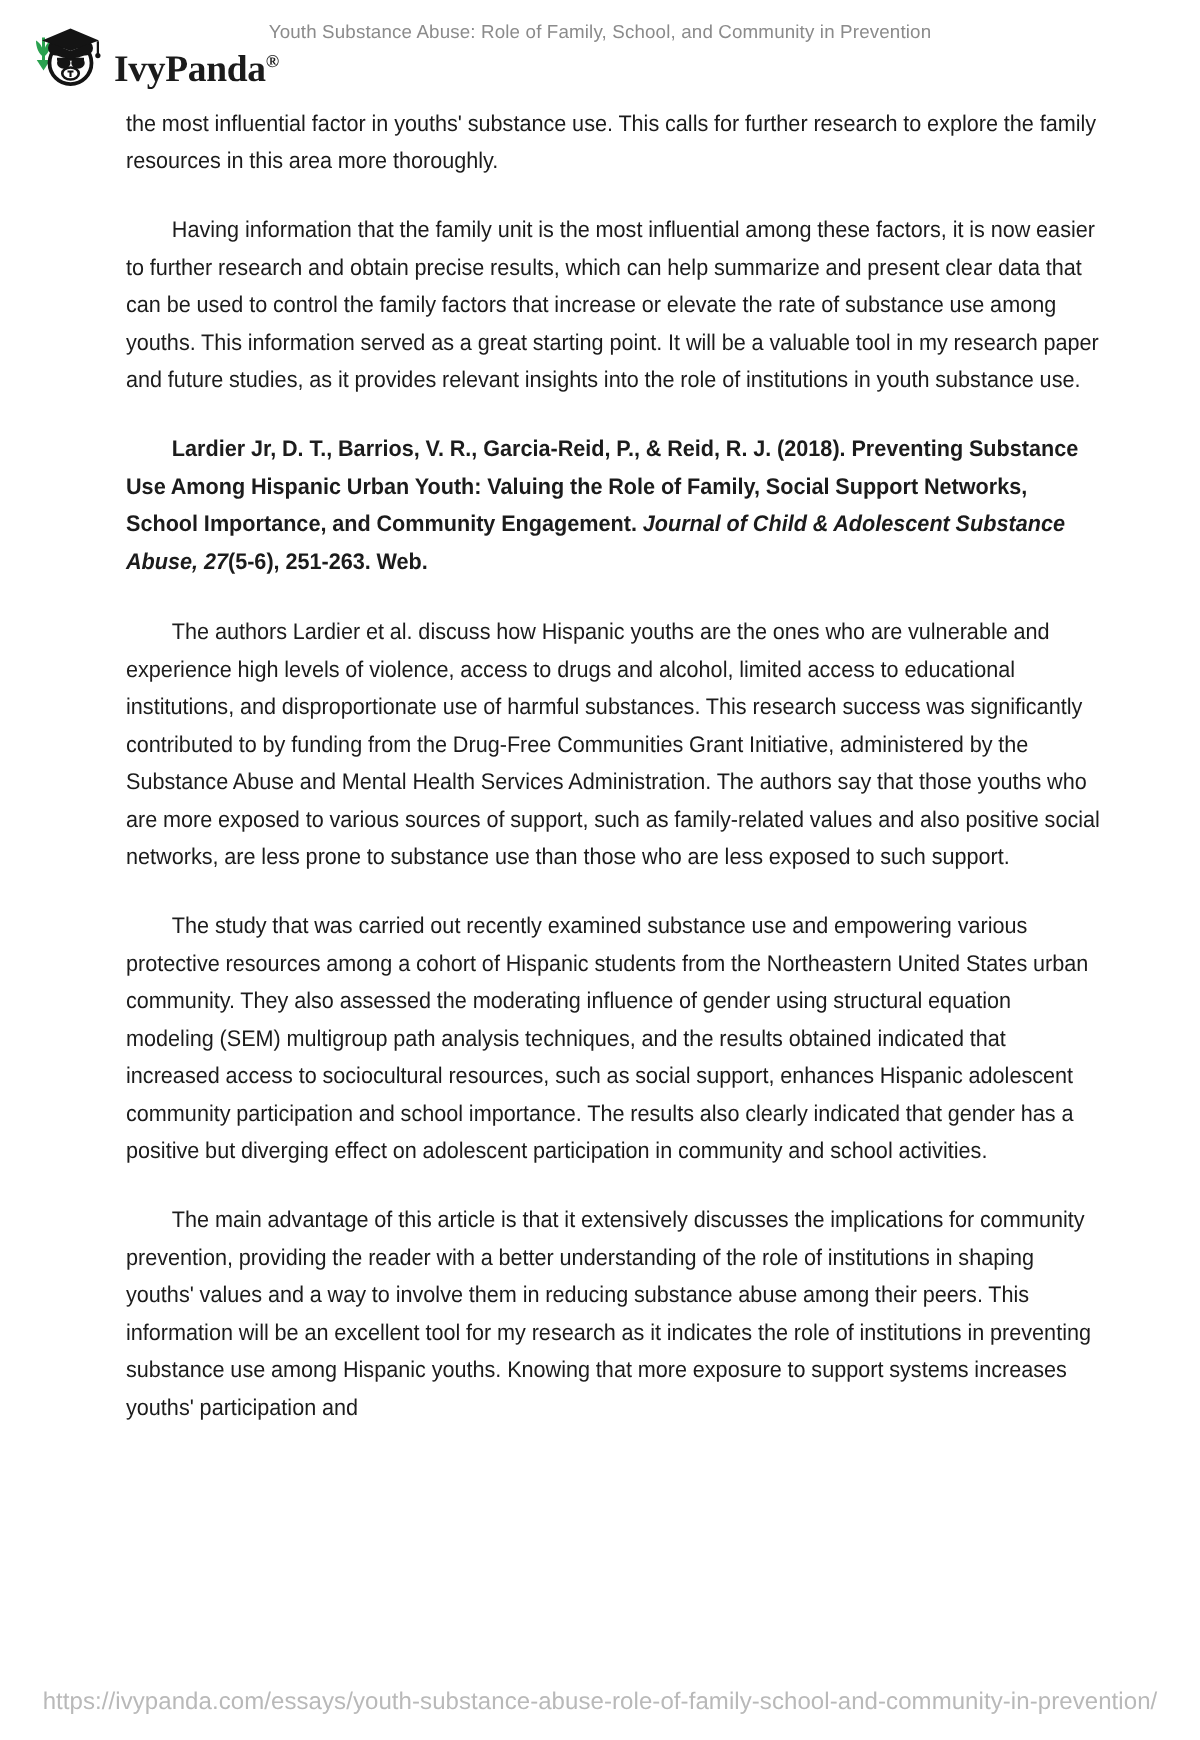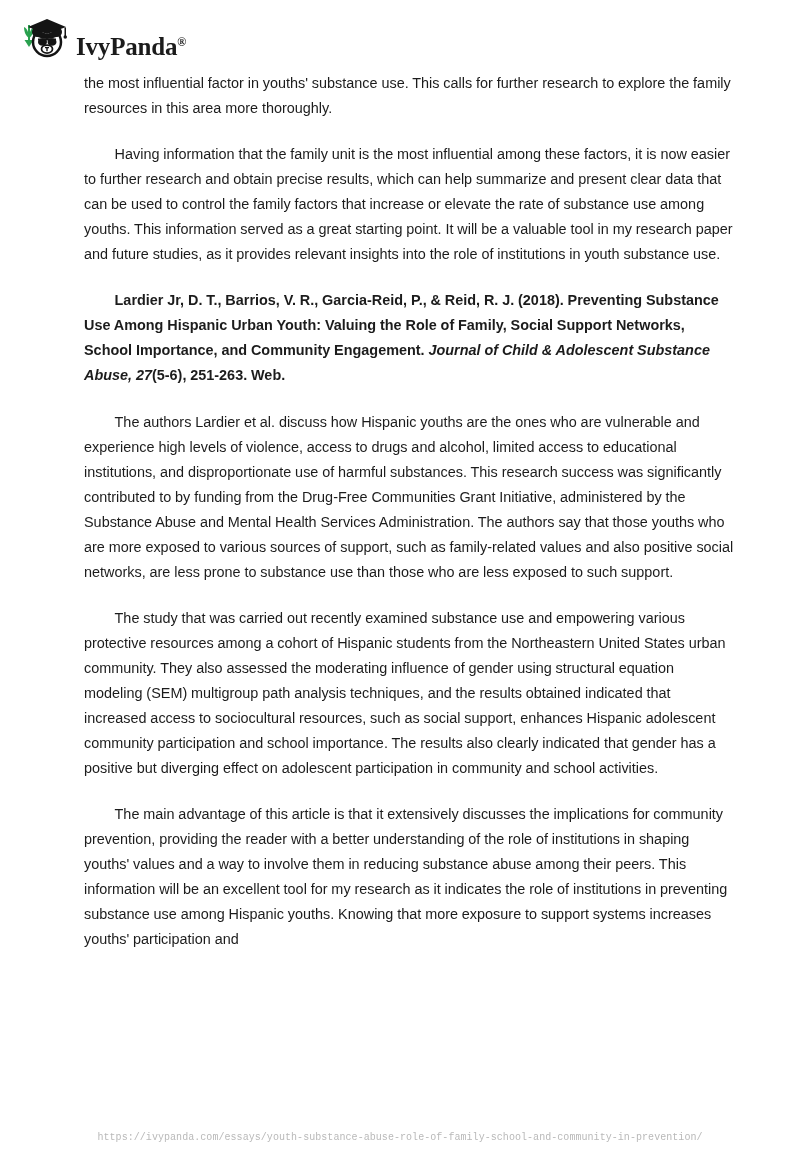--- a/index.html
+++ b/index.html
@@ -103,22 +103,22 @@
 
   
   .page-footer {
     position: absolute;
     left: 0;
     right: 0;
     top: 1126px;
     text-align: center;
   }
   .footer-url {
-    font-family: Liberation Mono, monospace;
-    font-size: 10px;
+    font-family: Liberation Sans, sans-serif;
+    font-size: 16px;
     color: #b9b9b9;
     letter-spacing: 0.05px;
     text-decoration: none;
     white-space: nowrap;
     margin-top: 44px;
   }
 </style>
 </head>
 <body>
 
@@ -157,20 +157,21 @@
           <path d="M66 14 L104 30 L66 44 L28 30 Z"></path>
           <path d="M44 35 L44 48 C44 48, 54 54, 66 54 C78 54, 88 48, 88 48 L88 35 L66 44 Z"></path>
           <path d="M101 31 L104 31 L104 48 L101 48 Z"></path>
           <circle cx="102.5" cy="50" r="3.5"></circle>
         </g>
       </svg>
     </span>
     <span class="brand-word"><span>IvyPanda</span><span class="reg">®</span></span>
   </div>
 
+  <div class="running-title">Youth Substance Abuse: Role of Family, School, and Community in Prevention</div>
 </div>
 
 <div class="content">
 
   <p class="para">the most influential factor in youths' substance use. This calls for further research to explore the family resources in this area more thoroughly.</p>
 
   <p class="para indent">Having information that the family unit is the most influential among these factors, it is now easier to further research and obtain precise results, which can help summarize and present clear data that can be used to control the family factors that increase or elevate the rate of substance use among youths. This information served as a great starting point. It will be a valuable tool in my research paper and future studies, as it provides relevant insights into the role of institutions in youth substance use.</p>
 
   <p class="para citation"><span>Lardier Jr, D. T., Barrios, V. R., Garcia-Reid, P., &amp; Reid, R. J. (2018). Preventing Substance Use Among Hispanic Urban Youth: Valuing the Role of Family, Social Support Networks, School Importance, and Community Engagement. </span><span class="jtitle">Journal of Child &amp; Adolescent Substance Abuse, 27</span><span>(5-6), 251-263. Web.</span></p>
 

